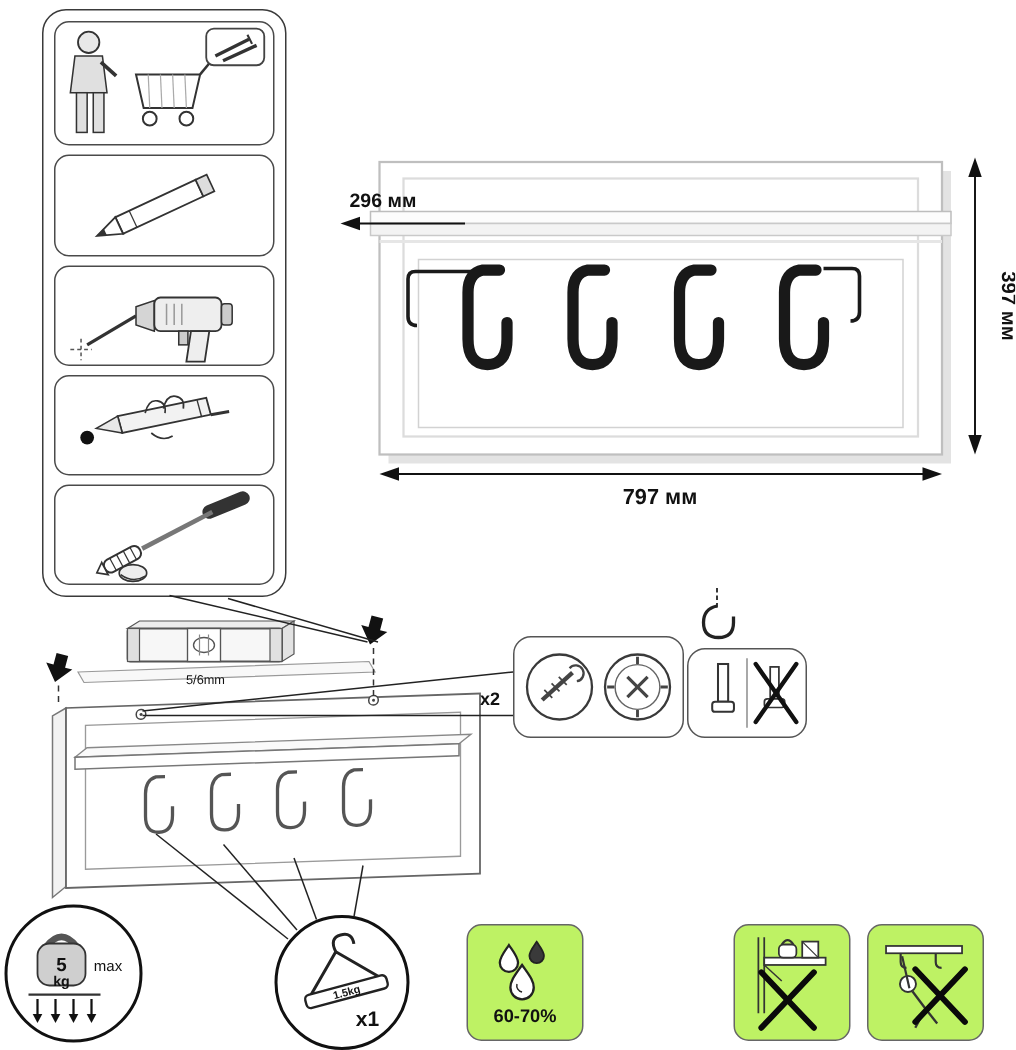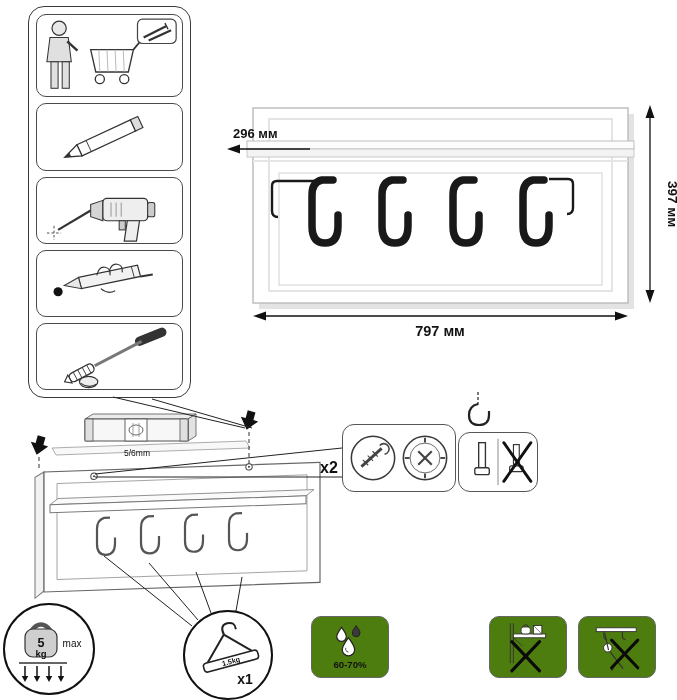--- a/index.html
+++ b/index.html
@@ -6,26 +6,26 @@
   html,body { background:#fff; font-family:"Liberation Sans", sans-serif; }
   #page { position:relative; width:677px; height:700px; background:#fff; overflow:hidden; }
   .abs { position:absolute; }
   svg { display:block; }
   svg text { font-family:"Liberation Sans", sans-serif; fill:#111; }
   .tool-panel { left:28px; top:6px; width:163px; height:392px;
     border:1.6px solid #3a3a3a; border-radius:16px; background:#fff;
     display:flex; flex-direction:column; gap:6px; padding:7px; }
   .tool-box { border:1.2px solid #4a4a4a; border-radius:10px; background:#fff; overflow:hidden; }
   .tool-box svg { width:100%; height:100%; }
-  .restr-box { top:616px; width:78px; height:62px; border:1.5px solid #666; border-radius:10px; background:#4d7c0f; }
+  .restr-box { top:616px; width:78px; height:78px; border:1.5px solid #666; border-radius:10px; background:#bef264; }
   .restr-box svg { width:100%; height:100%; }
   .callout-box { border:1.4px solid #555; border-radius:12px; background:#fff; }
   .circle-badge { border:2px solid #111; border-radius:50%; background:#fff; z-index:2; }
   #connectors { left:0; top:0; z-index:3; pointer-events:none; }
-  .qty-label { font-weight:bold; font-size:16px; color:#111; }
+  .qty-label { font-weight:bold; font-size:12px; color:#111; }
 </style>
 </head>
 <body>
 
 <div id="page">
 
   <div class="abs tool-panel">
     <div class="tool-box" style="flex:1.25">
       <svg viewBox="0 0 141 80">
         <circle cx="21" cy="13" r="7" fill="#e8e8e8" stroke="#333" stroke-width="1.2"></circle>

